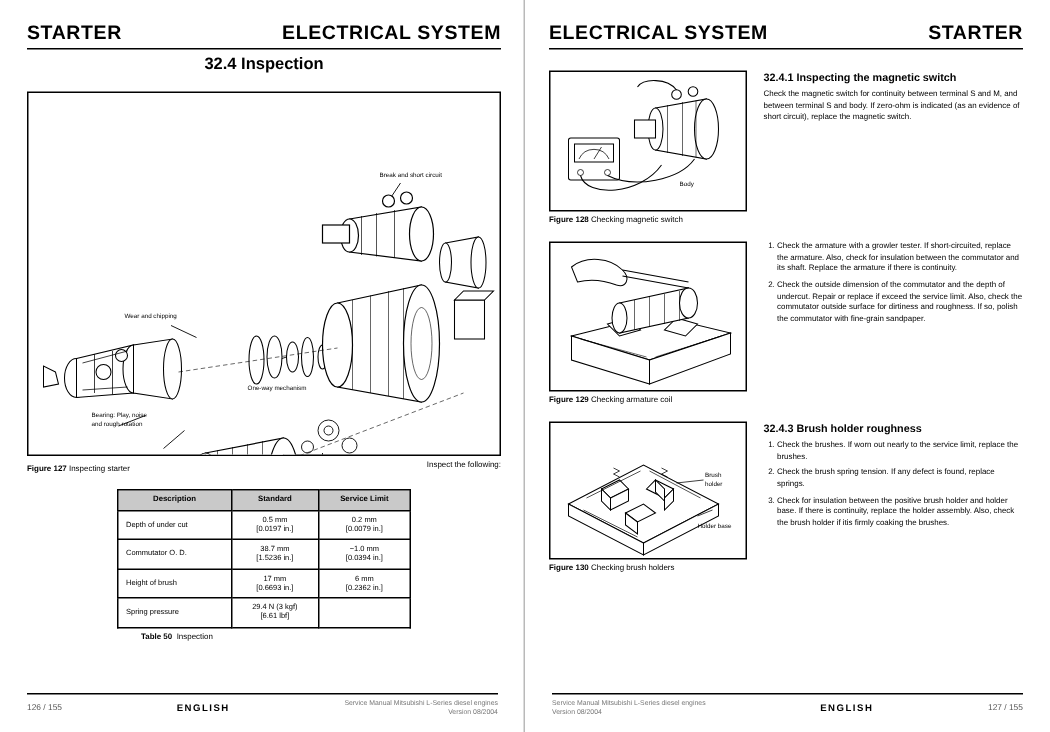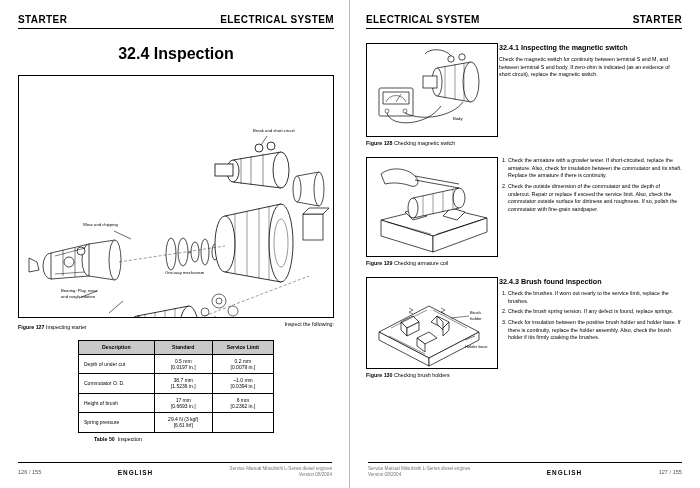--- a/index.html
+++ b/index.html
@@ -4,24 +4,24 @@
 <style>
   html,body{margin:0;padding:0;background:#8a8a8a;}
   body{font-family:"Liberation Sans", sans-serif;}
   .spread{width:700px;height:488px;display:flex;background:#9a9a9a;}
   .page{width:350px;height:488px;background:#ffffff;position:relative;box-sizing:border-box;}
   .page.left{padding:14px 16px 0 18px;}
   .page.right{padding:14px 18px 0 16px;}
   .gutter{position:absolute;top:0;bottom:0;width:2px;background:#b9b9b9;}
 
   .hdr{display:flex;justify-content:space-between;align-items:flex-end;
-       font-size:10px;font-weight:bold;letter-spacing:.4px;color:#000;}
+       font-size:13px;font-weight:bold;letter-spacing:.4px;color:#000;}
   .hdr-rule{border-bottom:1.6px solid #000;margin-top:3px;}
 
-  .sec-title{text-align:center;font-size:16px;font-weight:bold;margin:16px 0 12px 0;}
+  .sec-title{text-align:center;font-size:11px;font-weight:bold;margin:4px 0 12px 0;}
 
   .figbox{border:0.8px solid #000;box-sizing:border-box;position:relative;background:#fff;}
   .figcap{font-size:5.3px;margin-top:3px;color:#000;}
   .figcap b{font-weight:bold;}
 
   .caption-row{display:flex;justify-content:space-between;align-items:flex-start;margin-top:3px;}
   .inspect-note{font-size:5.3px;}
 
   table.spec{border-collapse:collapse;margin:10px auto 0 auto;width:196px;}
   table.spec th, table.spec td{border:0.7px solid #000;font-size:5px;padding:3px 4px;
@@ -31,21 +31,21 @@
   .tablecap{font-size:5.3px;margin:3px 0 0 76px;}
 
   .foot{position:absolute;left:0;right:0;bottom:10px;padding:0 18px;}
   .foot-rule{border-top:1px solid #000;margin-bottom:3px;}
   .foot-row{display:flex;justify-content:space-between;align-items:center;font-size:5.6px;color:#444;}
   .foot-center{font-size:6.4px;font-weight:bold;letter-spacing:1px;color:#000;}
   .foot-right{text-align:right;line-height:1.3;color:#777;font-size:4.6px;}
   .foot-left-pg{font-weight:normal;color:#555;}
 
   
-  .two-col{display:flex;gap:1px;}
+  .two-col{display:flex;gap:11px;}
   .col-fig{width:132px;flex:0 0 132px;}
   .col-txt{flex:1;}
   h3.sub{font-size:7.2px;font-weight:bold;margin:0 0 4px 0;}
   p.body{font-size:5.3px;line-height:1.45;margin:0 0 6px 0;}
   ol.body{font-size:5.3px;line-height:1.45;margin:0;padding-left:9px;}
   ol.body li{margin-bottom:3px;}
   .block{margin-bottom:11px;}
 
   svg{display:block;}
   .lbl2{font-size:4.2px;font-family:"Liberation Sans",sans-serif;}
@@ -393,21 +393,21 @@
             <text class="lbl2" x="103" y="42">holder</text>
             <text class="lbl2" x="98" y="70">Holder base</text>
           </svg>
         </div>
         <div class="figcap">
           <b>Figure 130</b>
           <span>Checking brush holders</span>
         </div>
       </div>
       <div class="col-txt">
-        <h3 class="sub">32.4.3 Brush found inspection</h3>
+        <h3 class="sub">32.4.3 Brush holder roughness</h3>
         <ol class="body">
           <li>Check the brushes. If worn out nearly to the service limit, replace the brushes.</li>
           <li>Check the brush spring tension. If any defect is found, replace springs.</li>
           <li>Check for insulation between the positive brush holder and holder base. If there is continuity, replace the holder assembly. Also, check the brush holder if  itis firmly coaking the brushes.</li>
         </ol>
       </div>
     </div>
 
     <div class="foot">
       <div class="foot-rule"></div>

